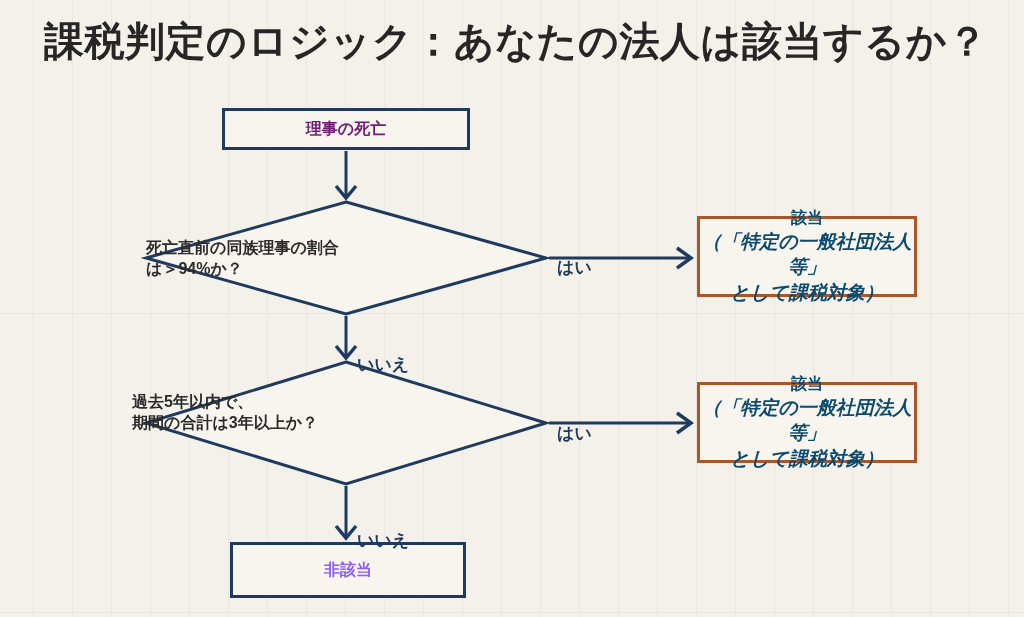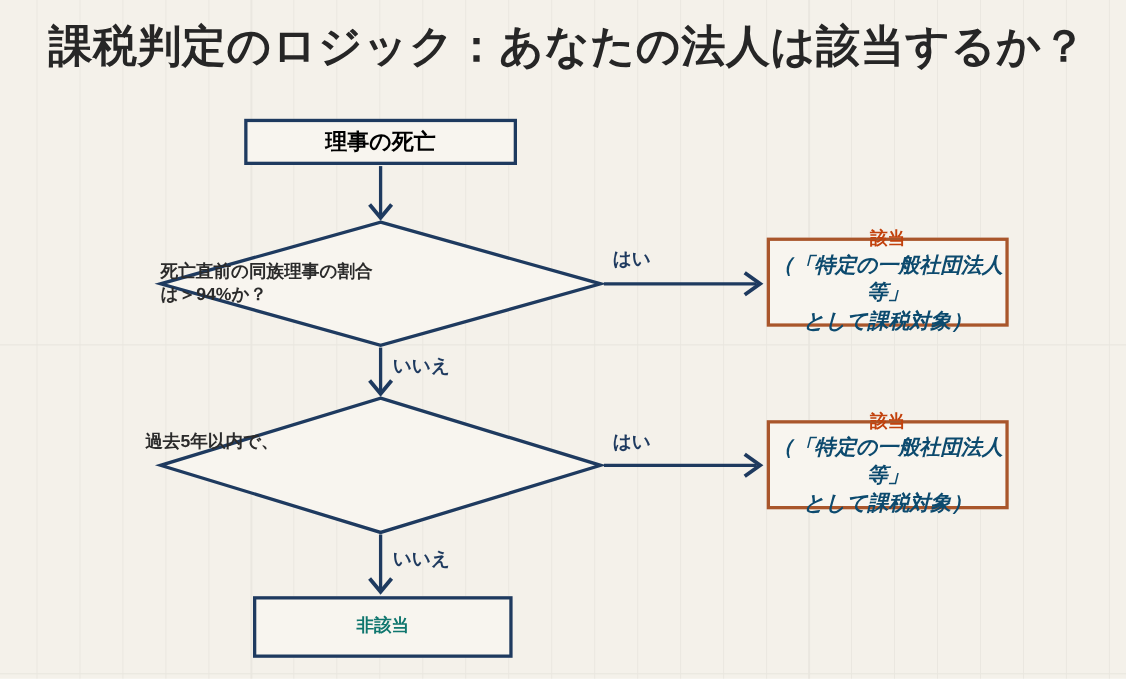--- a/index.html
+++ b/index.html
@@ -58,50 +58,51 @@
     border: 3px solid #1e3a5f;
     background: #f8f5ef;
   }
   .rect-orange {
     border: 3px solid #a9562b;
     background: #f8f5ef;
   }
   .start-node {
     left: 222px; top: 108px;
     width: 248px; height: 42px;
-    font-size: 20px; font-weight: 700;
-    color: #000000;
+    font-size: 16px; font-weight: 700;
+    color: #701a75;
   }
   .decision-text {
     position: absolute;
     text-align: left;
     font-size: 16px;
     font-weight: 700;
     color: #2b2b2b;
     line-height: 21px;
   }
   .decision-1 { left: 146px; top: 237px; width: 400px; }
   .decision-2 { left: 132px; top: 391px; width: 400px; }
   .result-yes-1 { left: 697px; top: 216px; width: 220px; height: 81px; }
   .result-yes-2 { left: 697px; top: 382px; width: 220px; height: 81px; }
-  .result-orange .r-line1 { font-size: 16px; font-weight: 700; color: #c2410c; text-align: right; }
+  .result-orange .r-line1 { font-size: 16px; font-weight: 700; color: #0c4a6e; text-align: right; }
   .result-orange .r-line2 { font-size: 19px; font-weight: 700; color: #0c4a6e; font-style: italic; }
   .result-no {
     left: 230px; top: 542px;
     width: 236px; height: 56px;
-    color: #0f766e;
+    color: #8b5cf6;
   }
   .result-no .r-line1 { font-size: 16px; font-weight: 700; }
   .result-no .r-line2 { font-size: 14.5px; font-weight: 700; }
   .edge-label {
     position: absolute;
     font-size: 17px;
     font-weight: 700;
     color: #1e3a5f;
     white-space: nowrap;
+    margin-top: 32px;
   }
   .lbl-yes-1 { left: 557px; top: 224px; }
   .lbl-no-1  { left: 357px; top: 321px; }
   .lbl-yes-2 { left: 557px; top: 390px; }
   .lbl-no-2  { left: 357px; top: 497px; }
 </style>
 </head>
 <body>
 
 <div id="stage">
@@ -137,20 +138,21 @@
     <span>理事の死亡</span>
   </div>
 
   <div class="decision-text decision-1">
     <div>死亡直前の同族理事の割合</div>
     <div>は＞94%か？</div>
   </div>
 
   <div class="decision-text decision-2">
     <div>過去5年以内で、</div>
+    <div>期間の合計は3年以上か？</div>
   </div>
 
   <div class="node rect-orange result-orange result-yes-1">
     <div class="r-line1">該当</div>
     <div class="r-line2">（「特定の一般社団法人等」</div>
     <div class="r-line2">として課税対象）</div>
   </div>
 
   <div class="node rect-orange result-orange result-yes-2">
     <div class="r-line1">該当</div>

